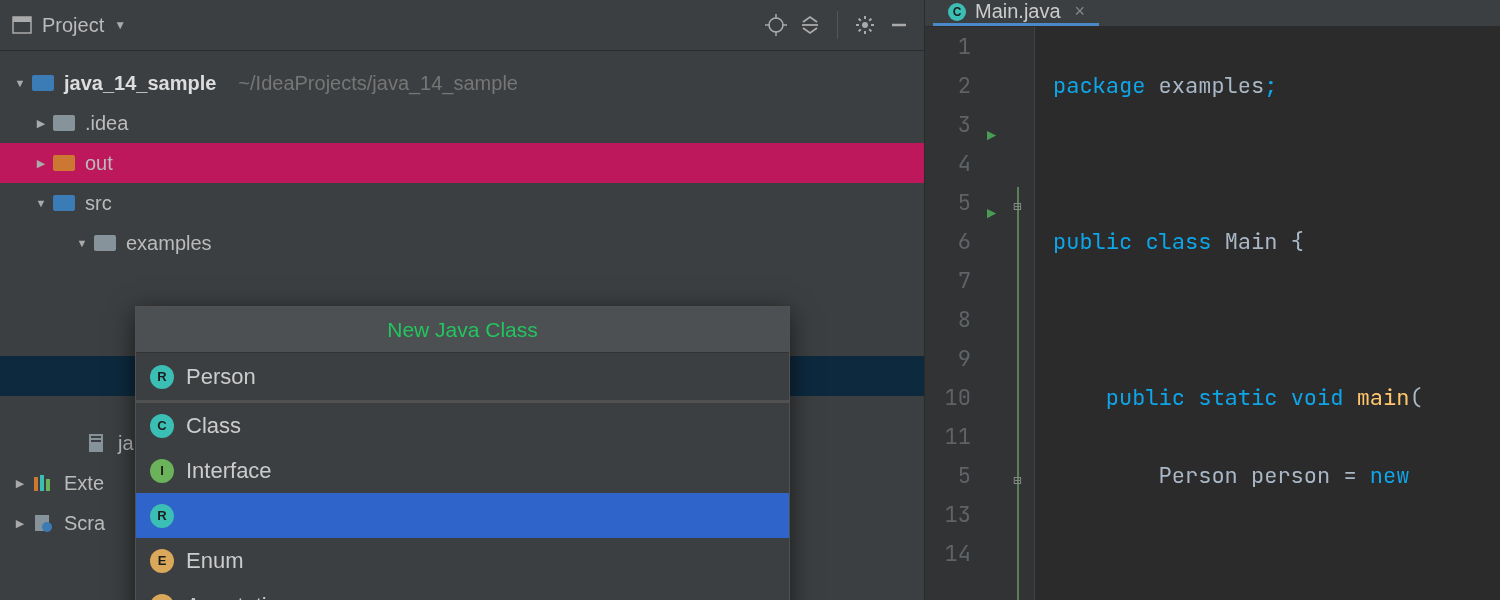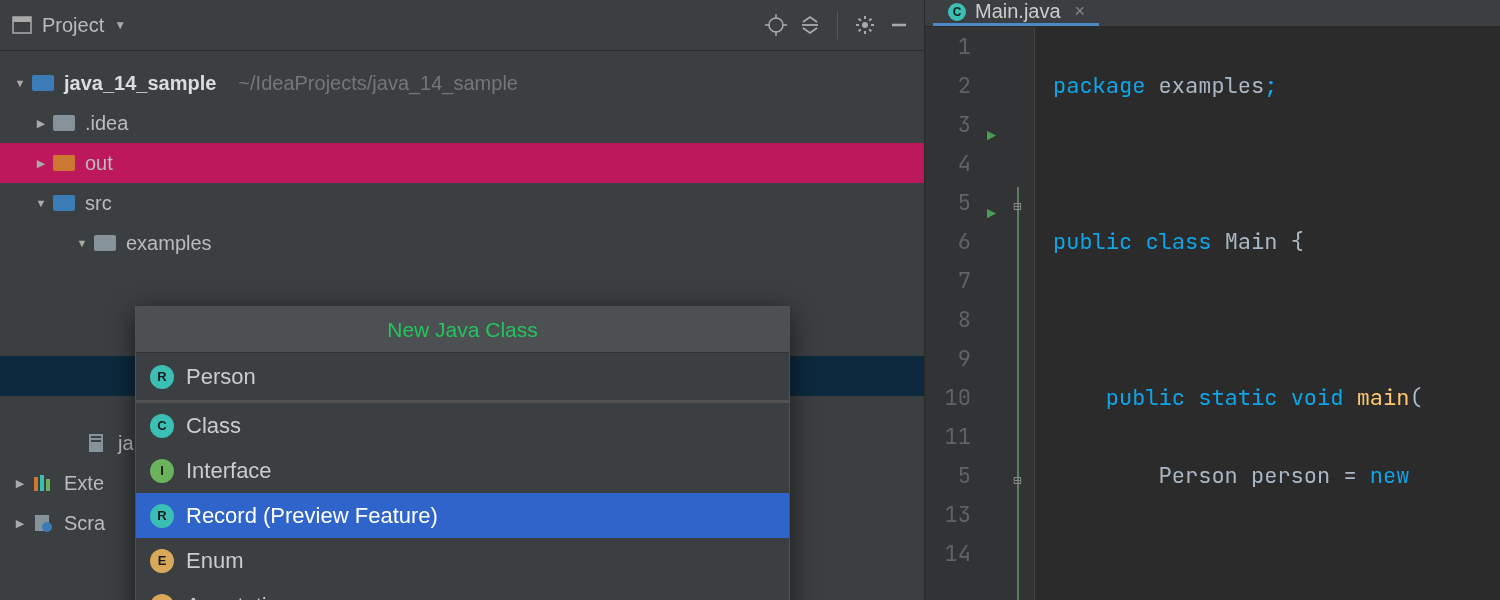--- a/index.html
+++ b/index.html
@@ -250,21 +250,20 @@
           <div class="popup-row">
             <span class="badge c">C</span>
             <span>Class</span>
           </div>
           <div class="popup-row">
             <span class="badge i">I</span>
             <span>Interface</span>
           </div>
           <div class="popup-row selected">
             <span class="badge r">R</span>
-            <span>Record (Preview Feature)</span>
           </div>
           <div class="popup-row">
             <span class="badge e">E</span>
             <span>Enum</span>
           </div>
           <div class="popup-row">
             <span class="badge at">@</span>
             <span>Annotation</span>
           </div>
         </div>

